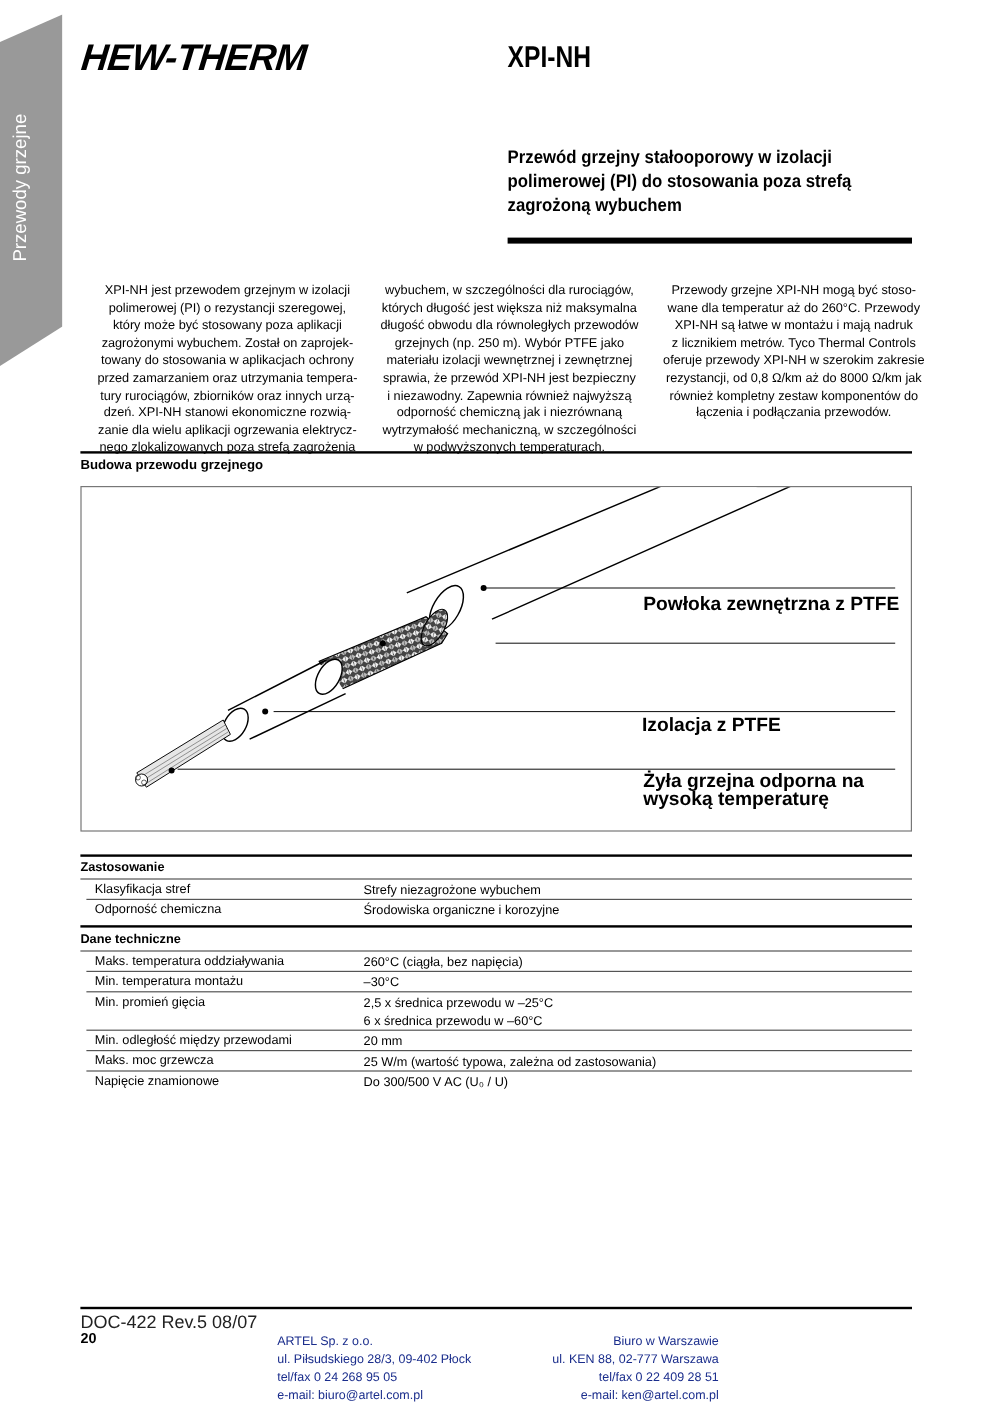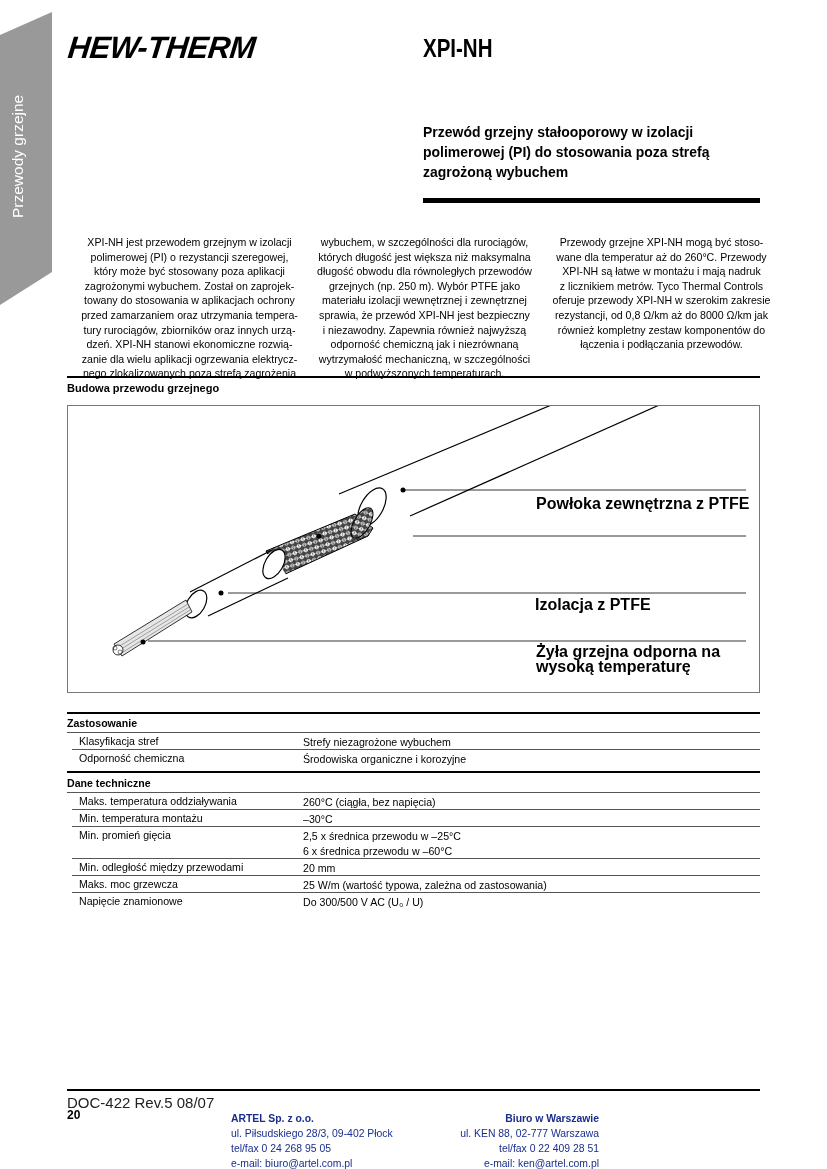--- a/index.html
+++ b/index.html
@@ -26,21 +26,21 @@
   .label { font-size:16px; line-height:14.5px;font-weight:bold; }
   .tbl { left:67px; width:693px; }
   .row { position:absolute; left:0; width:693px; font-size:10.6px; }
   .row .k { position:absolute; left:12px; }
   .row .v { position:absolute; left:236px; line-height:14.5px; }
   .hr { position:absolute; height:1px; background:#555; }
   .group { position:absolute; left:0; font-size:10.6px; font-weight:bold; }
   .footer-doc { left:67px; top:1094px; font-size:15px; color:#222; }
   .page-num { left:67px; top:1108px; font-size:12px; font-weight:bold; }
   .addr { font-size:10.4px; line-height:15px; color:#1a2d8c; }
-  .addr .h { font-weight:bold; }
+  .addr .h { font-weight:normal; }
 </style>
 </head>
 <body>
 
 <svg class="side-tab" viewBox="0 0 52 310">
   <polygon points="0,35 52,12 52,272 0,305" fill="#999999"></polygon>
 </svg>
 <div class="side-label">Przewody grzejne</div>
 
 <div class="abs brand">HEW-THERM</div>

